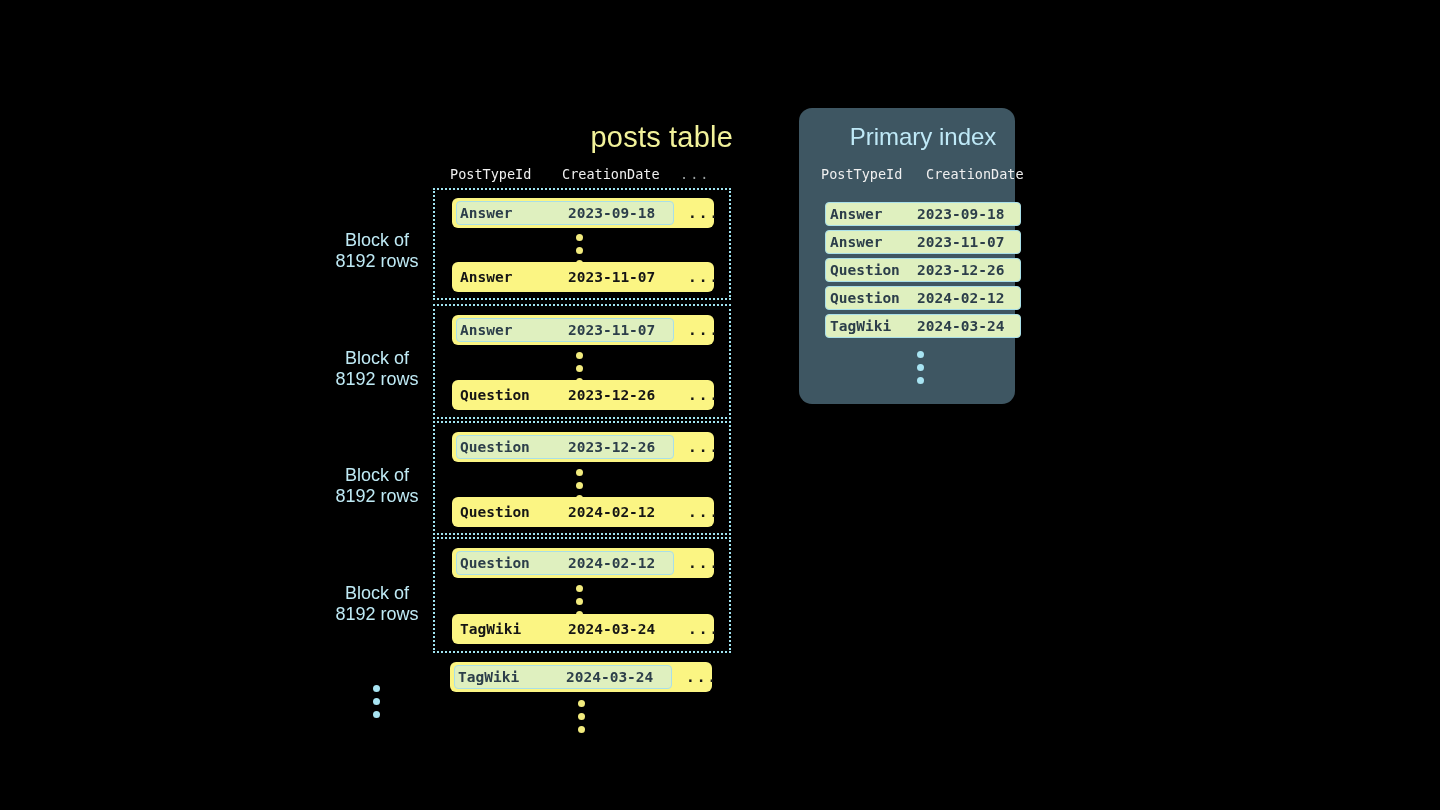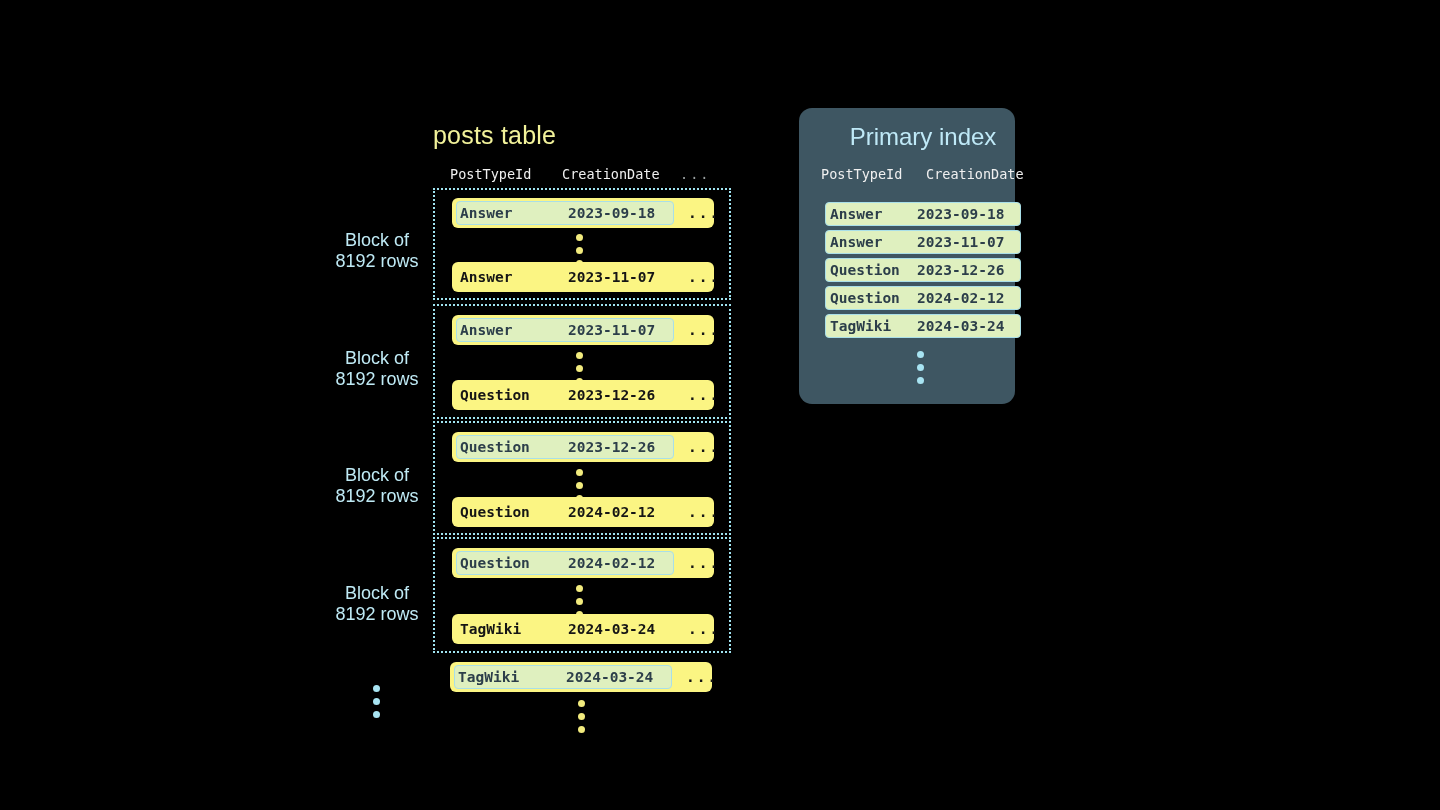--- a/index.html
+++ b/index.html
@@ -23,22 +23,22 @@
     top: 110px;
     width: 420px;
     height: 640px;
   }
 
   #posts-table-title {
     position: absolute;
     left: 103px;
     top: 11px;
     width: 300px;
-    text-align: left;
-    font-size: 25px;
+    text-align: right;
+    font-size: 29px;
     color: #f2f29a;
     font-family: "Liberation Sans", sans-serif;
     letter-spacing: 0.2px;
   }
 
   #posts-table-header {
     position: absolute;
     left: 120px;
     top: 56px;
     width: 286px;

